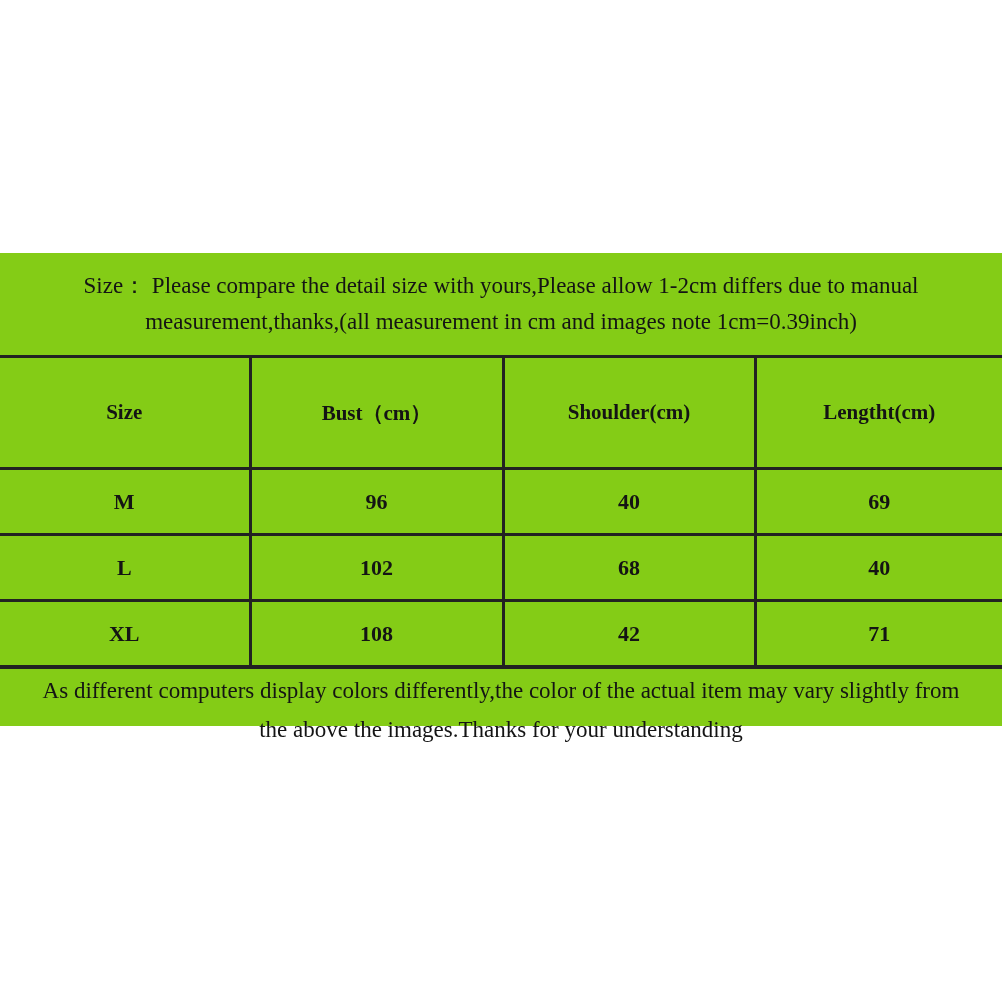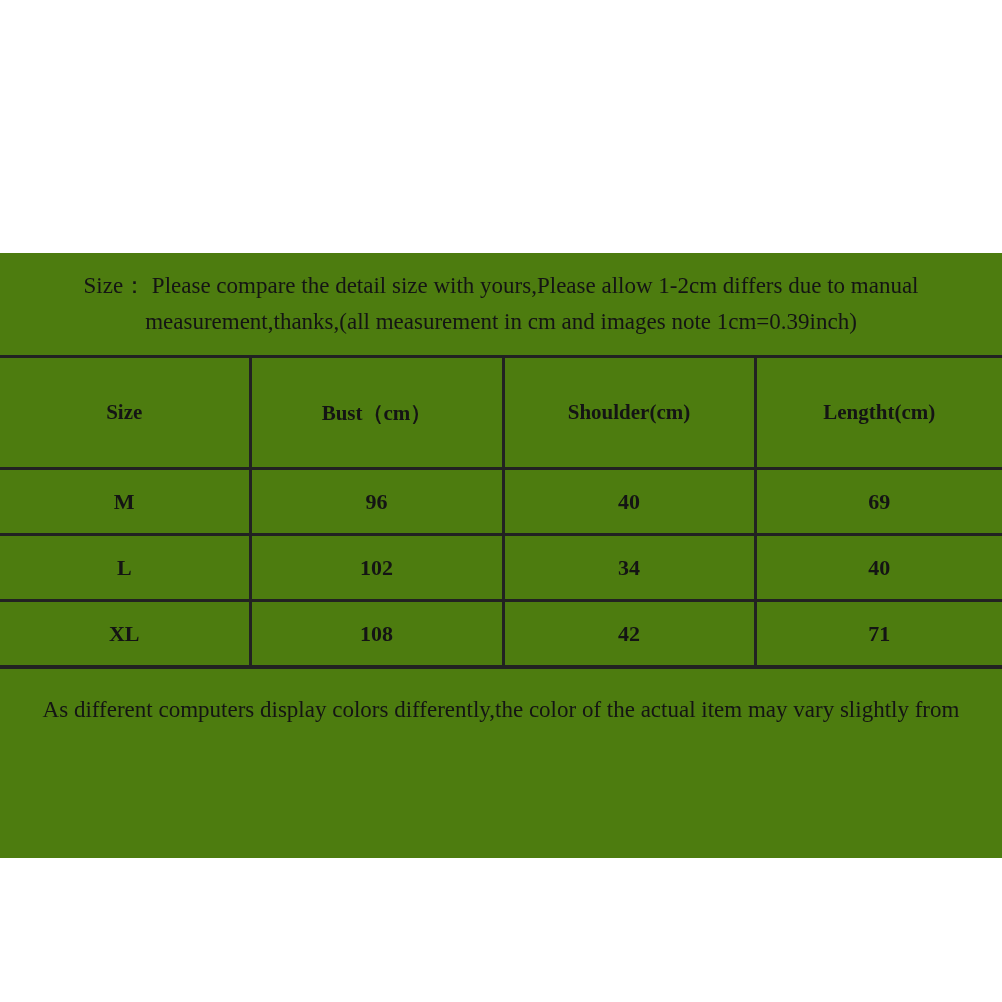--- a/index.html
+++ b/index.html
@@ -10,22 +10,22 @@
     background: #ffffff;
     overflow: hidden;
     font-family: "Liberation Serif", "DejaVu Serif", serif;
     color: #141414;
   }
   .panel {
     position: absolute;
     top: 253px;
     left: 0;
     width: 1002px;
-    height: 605px;
-    background: #4d7c0f;
+    height: 473px;
+    background: #84cc16;
   }
   .intro {
     height: 102px;
     display: flex;
     flex-direction: column;
     align-items: center;
     justify-content: center;
     font-size: 23px;
     line-height: 36px;
   }
@@ -104,29 +104,30 @@
     <tbody>
         <tr>
           <td>M</td>
           <td>96</td>
           <td>40</td>
           <td>69</td>
         </tr>
         <tr>
           <td>L</td>
           <td>102</td>
-          <td>34</td>
+          <td>68</td>
           <td>40</td>
         </tr>
         <tr>
           <td>XL</td>
           <td>108</td>
           <td>42</td>
           <td>71</td>
         </tr>
       </tbody>
   </table>
 
   <div class="note">
     <div class="txt-line">As different computers display colors differently,the color of the actual item may vary slightly from</div>
+    <div class="txt-line">the above the images.Thanks for your understanding</div>
   </div>
 
 </div>
 
 </body></html>

